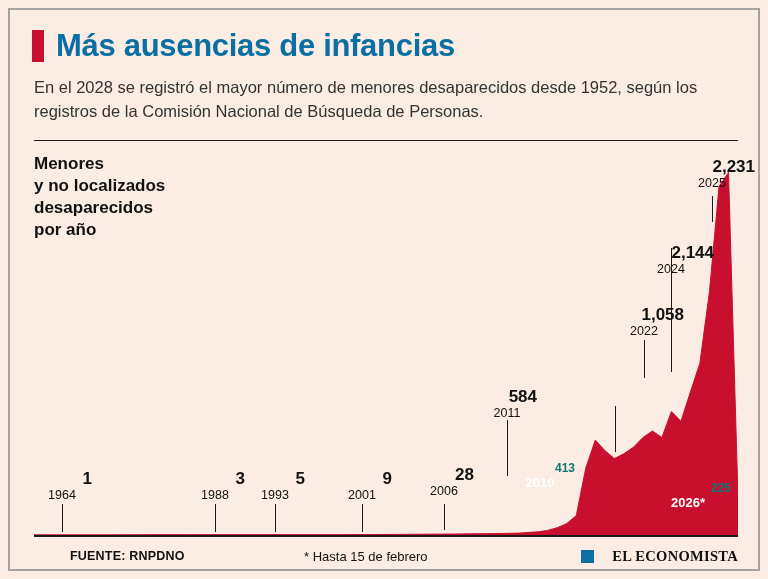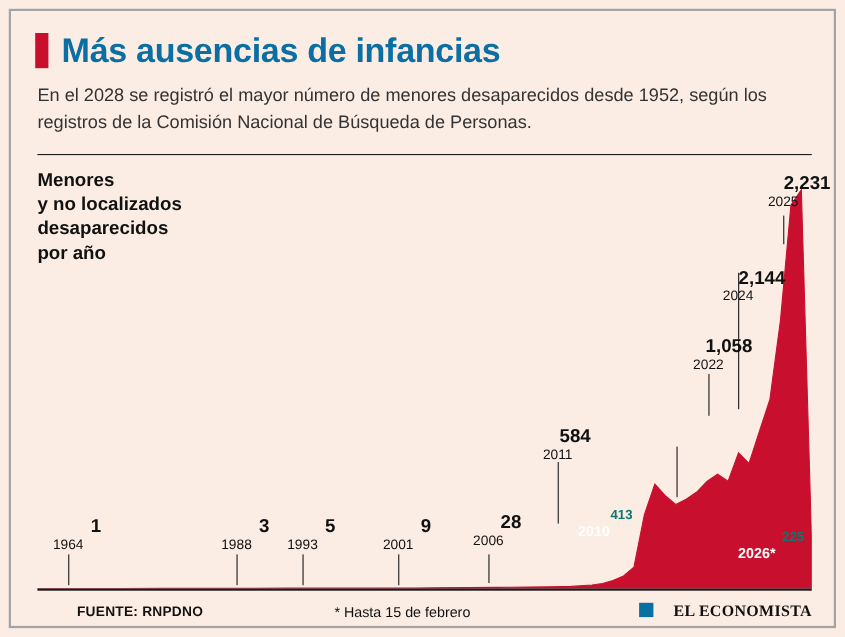--- a/index.html
+++ b/index.html
@@ -51,21 +51,21 @@
   .leader{position:absolute;background:#1b1b1b;width:1px;}
   .baseline{
     position:absolute;left:24px;top:525px;width:704px;height:2px;background:#1b1b1b;
   }
   .footer{
     position:absolute;left:24px;top:533px;width:704px;height:26px;
     display:flex;align-items:center;justify-content:space-between;
   }
   .source{font-size:12.5px;font-weight:bold;color:#111;letter-spacing:.2px;margin-left:36px;}
   .note{font-size:13px;color:#111;position:absolute;left:270px;top:6px;}
-  .logo{display:flex;align-items:flex-start;gap:18px;}
+  .logo{display:flex;align-items:center;gap:18px;}
   .logo-sq{width:13px;height:13px;background:#0b6fa4;}
   .logo-txt{font-family:"Liberation Serif", serif;font-weight:bold;font-size:14.5px;color:#111;letter-spacing:.3px;}
 </style>
 </head>
 <body>
 
 <div class="frame">
 
   <div class="title-row">
     <div class="title-mark"></div>

